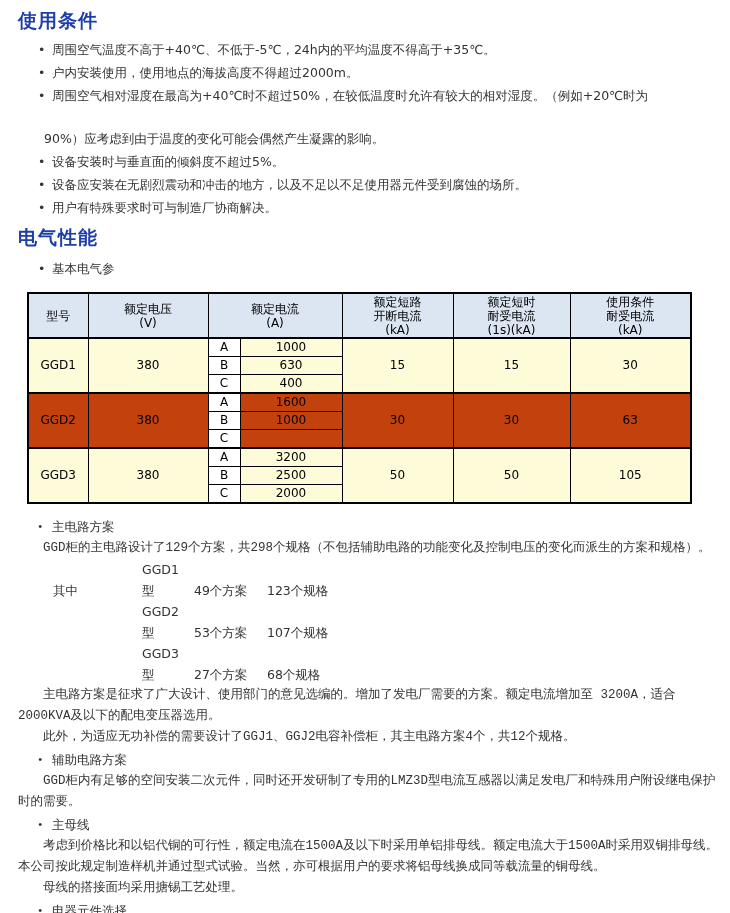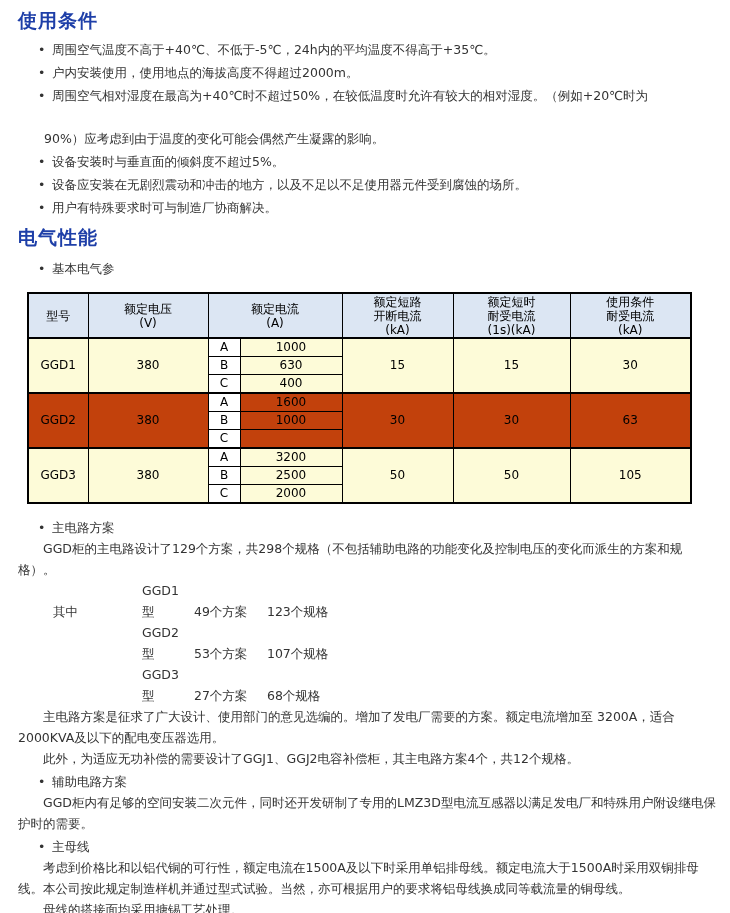--- a/index.html
+++ b/index.html
@@ -26,23 +26,23 @@
                 font-size:12px;padding:0;overflow:hidden;}
   table.spec thead td{background:#dce6f3;height:43px;
                       white-space:pre-line;line-height:14px;}
   table.spec tbody td{height:17px;line-height:17px;}
   tr.gstart td{border-top:2px solid #000;}
   tr.yellow td.fill{background:#fdfbd8;}
   tr.blue td.fill{background:#c2410c;}
   table.spec td.nofill{background:#ffffff;}
 
   .lower{margin-top:13px;line-height:21px;}
-  .blt{position:relative;margin-left:20px;padding-left:14px;margin-top:2px;}
+  .blt{position:relative;margin-left:20px;padding-left:14px;margin-top:2px;font-family:Liberation Serif, serif;}
   .blt::before{content:"•";position:absolute;left:0;color:#333;}
-  .para{margin:0;text-indent:2em;width:700px;}
+  .para{margin:0;text-indent:2em;width:700px;font-family:Liberation Mono, monospace;}
   .among{padding-left:35px;}
   .among .qz{display:inline-block;width:85px;}
   .among .model{display:inline-block;width:48px;}
   .among .schemes{display:inline-block;width:69px;}
 </style>
 </head>
 <body>
 
 <div class="page">
 

